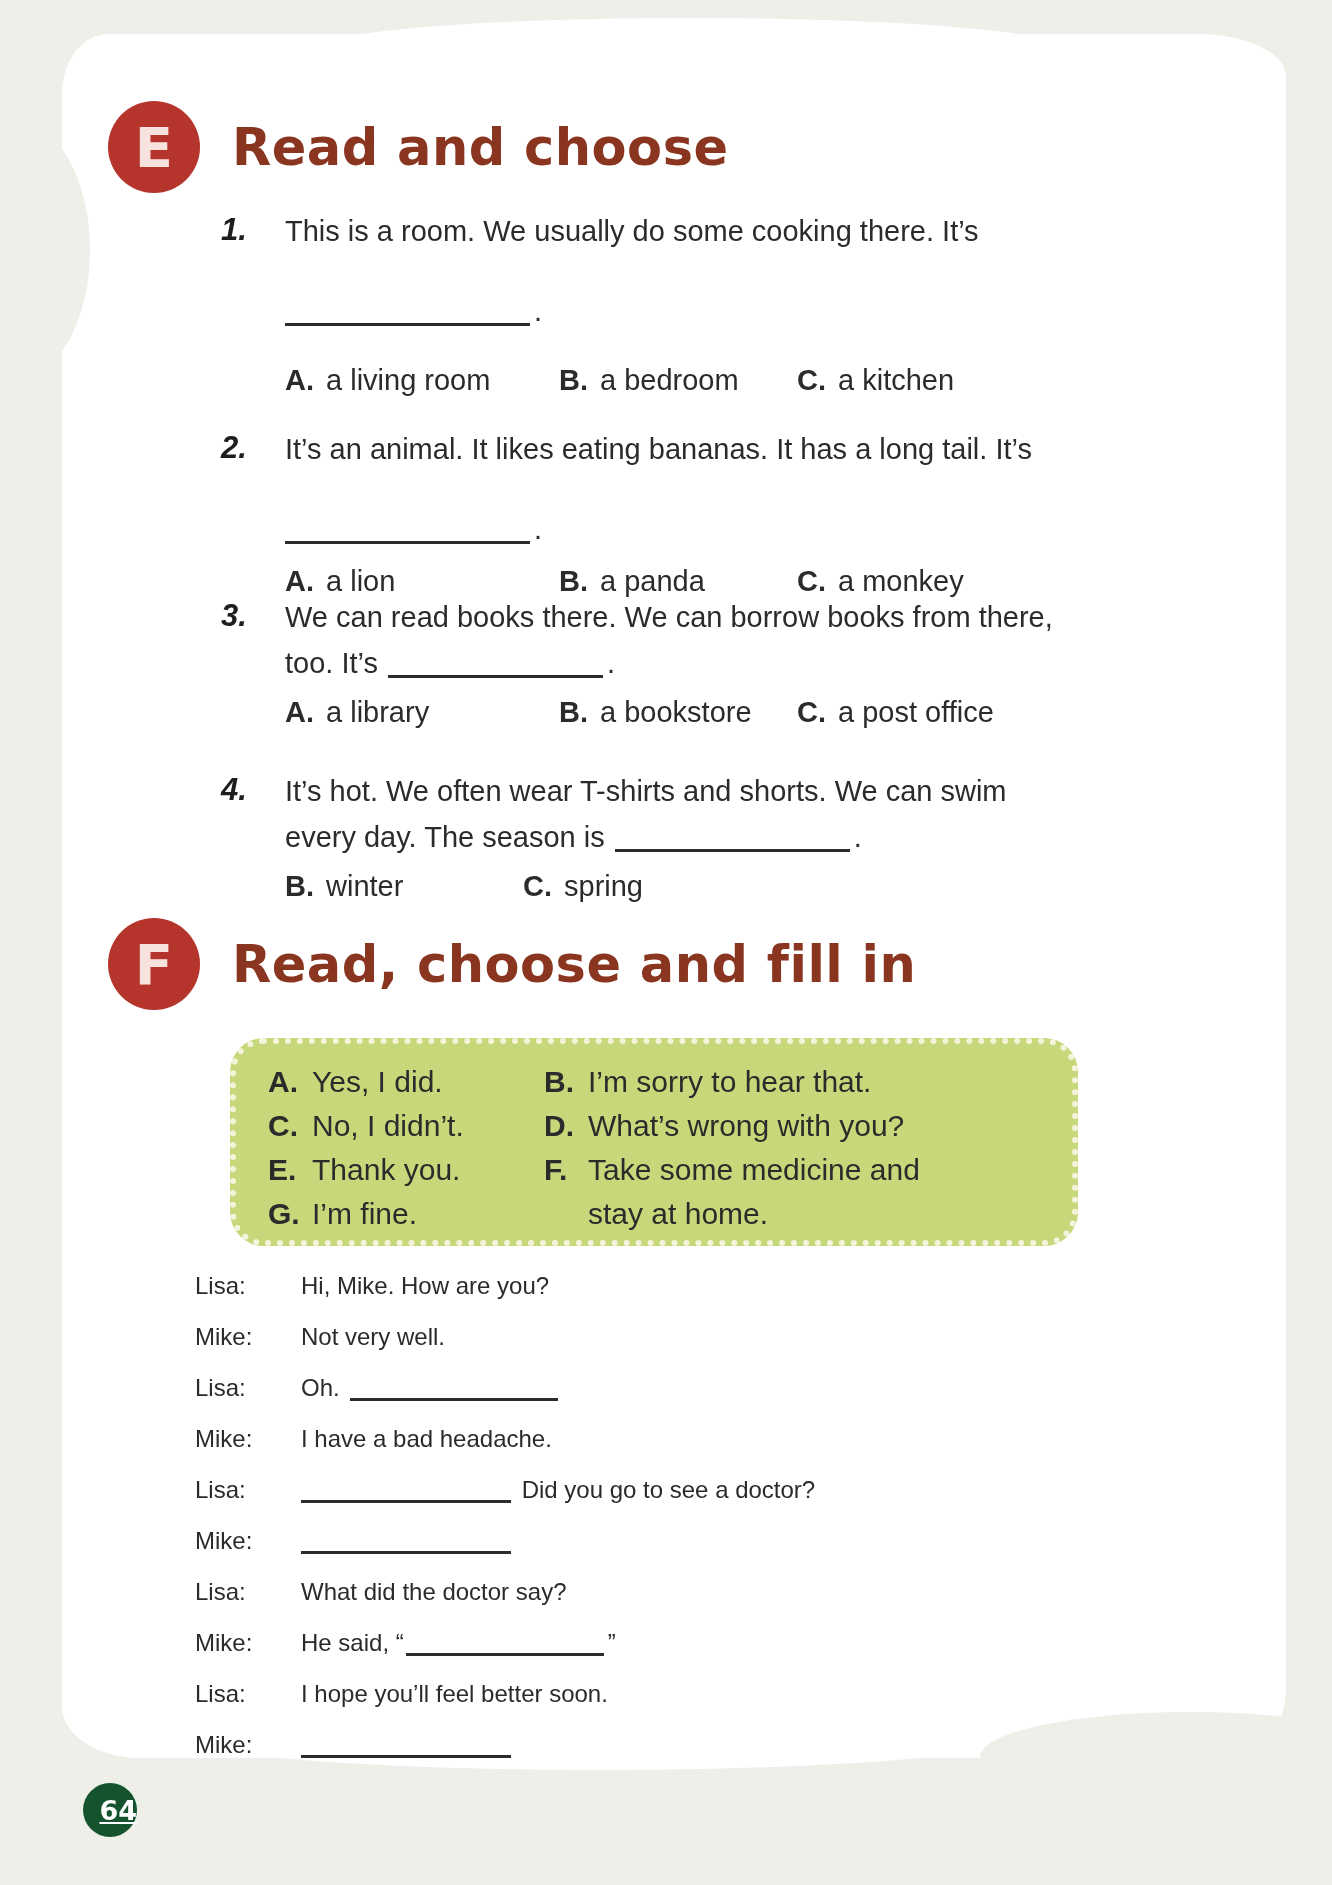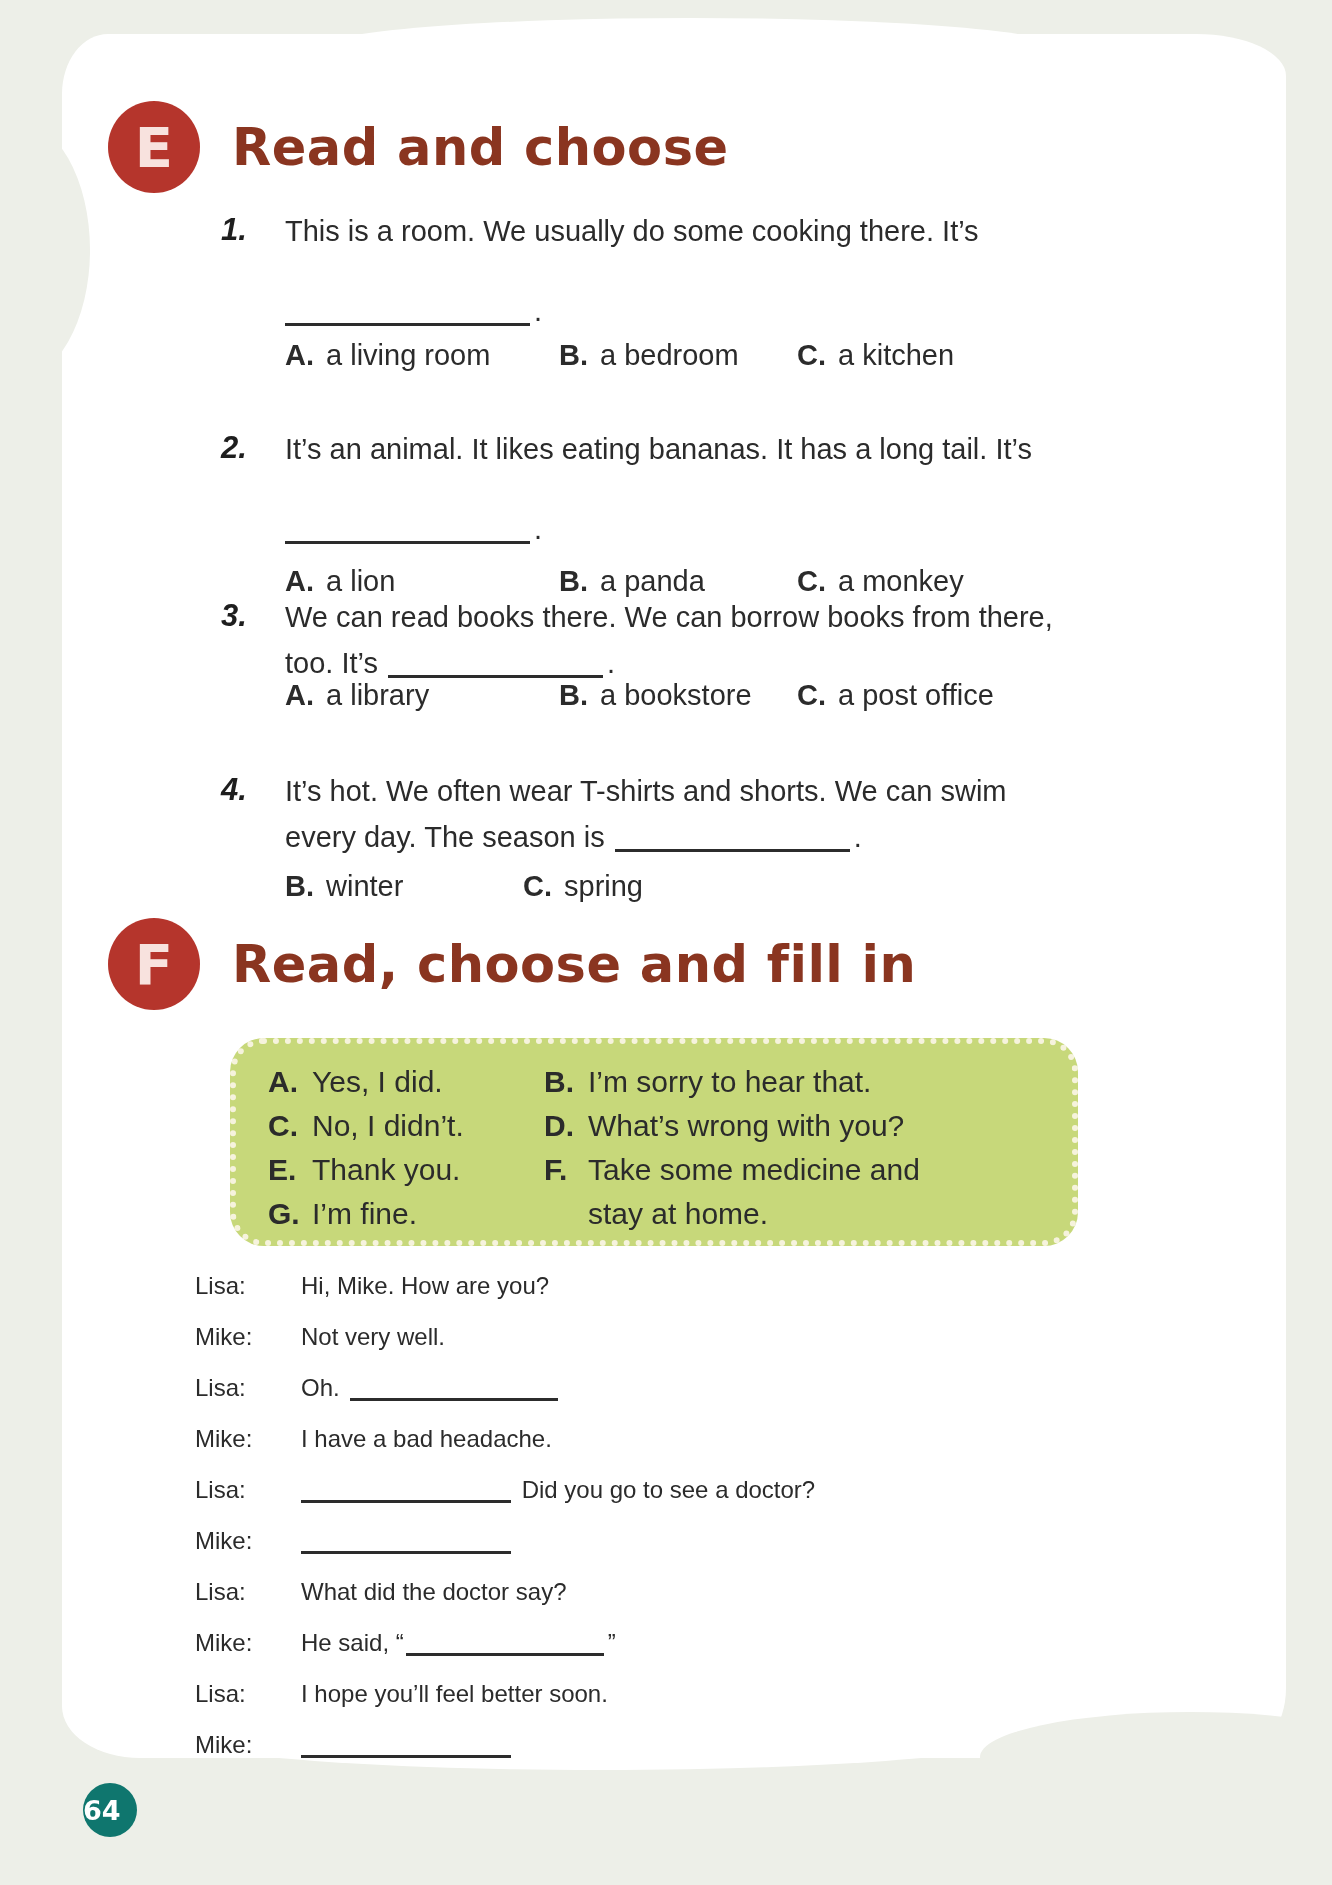--- a/index.html
+++ b/index.html
@@ -88,24 +88,24 @@
   
   #dialogue{position:absolute;left:195px;top:1266px;width:1000px;font-size:24px;}
   .dlg-row{display:flex;height:51px;line-height:40px;white-space:nowrap;}
   .speaker{width:90px;flex:0 0 auto;}
   .utterance{flex:1;margin-left:16px;}
 
   
   #page-badge{
     position:absolute;left:83px;top:1783px;
     width:54px;height:54px;border-radius:50%;
-    background:#0f766e;
-    display:flex;align-items:center;justify-content:flex-start;
+    background:#14532d;
+    display:flex;align-items:center;justify-content:flex-end;
     font-family:"DejaVu Sans",sans-serif;
-    font-weight:bold;font-size:27px;color:#ffffff;
+    font-weight:bold;font-size:27px;color:#ffffff;text-decoration:underline;
   }
 </style>
 </head>
 <body>
 
 <div id="page">
   <div id="paper"></div>
   <div class="paper-blob" style="left:320px;top:18px;width:740px;height:60px;"></div>
   <div class="bg-bite" style="left:-60px;top:120px;width:150px;height:260px;"></div>
   <div class="paper-blob" style="left:150px;top:1690px;width:900px;height:80px;"></div>
@@ -115,21 +115,21 @@
     <div class="badge">E</div>
     <div class="sec-title">Read and choose</div>
   </div>
 
   <div class="question" style="top:212px;">
     <div class="qnum">1.</div>
     <div class="qline">This is a room. We usually do some cooking there. It’s</div>
     <div class="qline2" style="top:80px;">
       <span class="blank" style="width:245px;margin-left:0;"></span><span>.</span>
     </div>
-    <div class="opts" style="top:124px;">
+    <div class="opts" style="top:149px;">
       <div class="opt1"><span class="opt-label">A.</span><span>a living room</span></div>
       <div class="opt2"><span class="opt-label">B.</span><span>a bedroom</span></div>
       <div class="opt3"><span class="opt-label">C.</span><span>a kitchen</span></div>
     </div>
   </div>
 
   <div class="question" style="top:430px;">
     <div class="qnum">2.</div>
     <div class="qline">It’s an animal. It likes eating bananas. It has a long tail. It’s</div>
     <div class="qline2" style="top:80px;">
@@ -141,21 +141,21 @@
       <div class="opt3"><span class="opt-label">C.</span><span>a monkey</span></div>
     </div>
   </div>
 
   <div class="question" style="top:598px;">
     <div class="qnum">3.</div>
     <div class="qline">We can read books there. We can borrow books from there,</div>
     <div class="qline2" style="top:46px;">
       <span>too. It’s</span><span class="blank" style="width:215px;margin-left:10px;"></span><span>.</span>
     </div>
-    <div class="opts" style="top:78px;">
+    <div class="opts" style="top:95px;">
       <div class="opt1"><span class="opt-label">A.</span><span>a library</span></div>
       <div class="opt2"><span class="opt-label">B.</span><span>a bookstore</span></div>
       <div class="opt3"><span class="opt-label">C.</span><span>a post office</span></div>
     </div>
   </div>
 
   <div class="question" style="top:772px;">
     <div class="qnum">4.</div>
     <div class="qline">It’s hot. We often wear T-shirts and shorts. We can swim</div>
     <div class="qline2" style="top:46px;">

